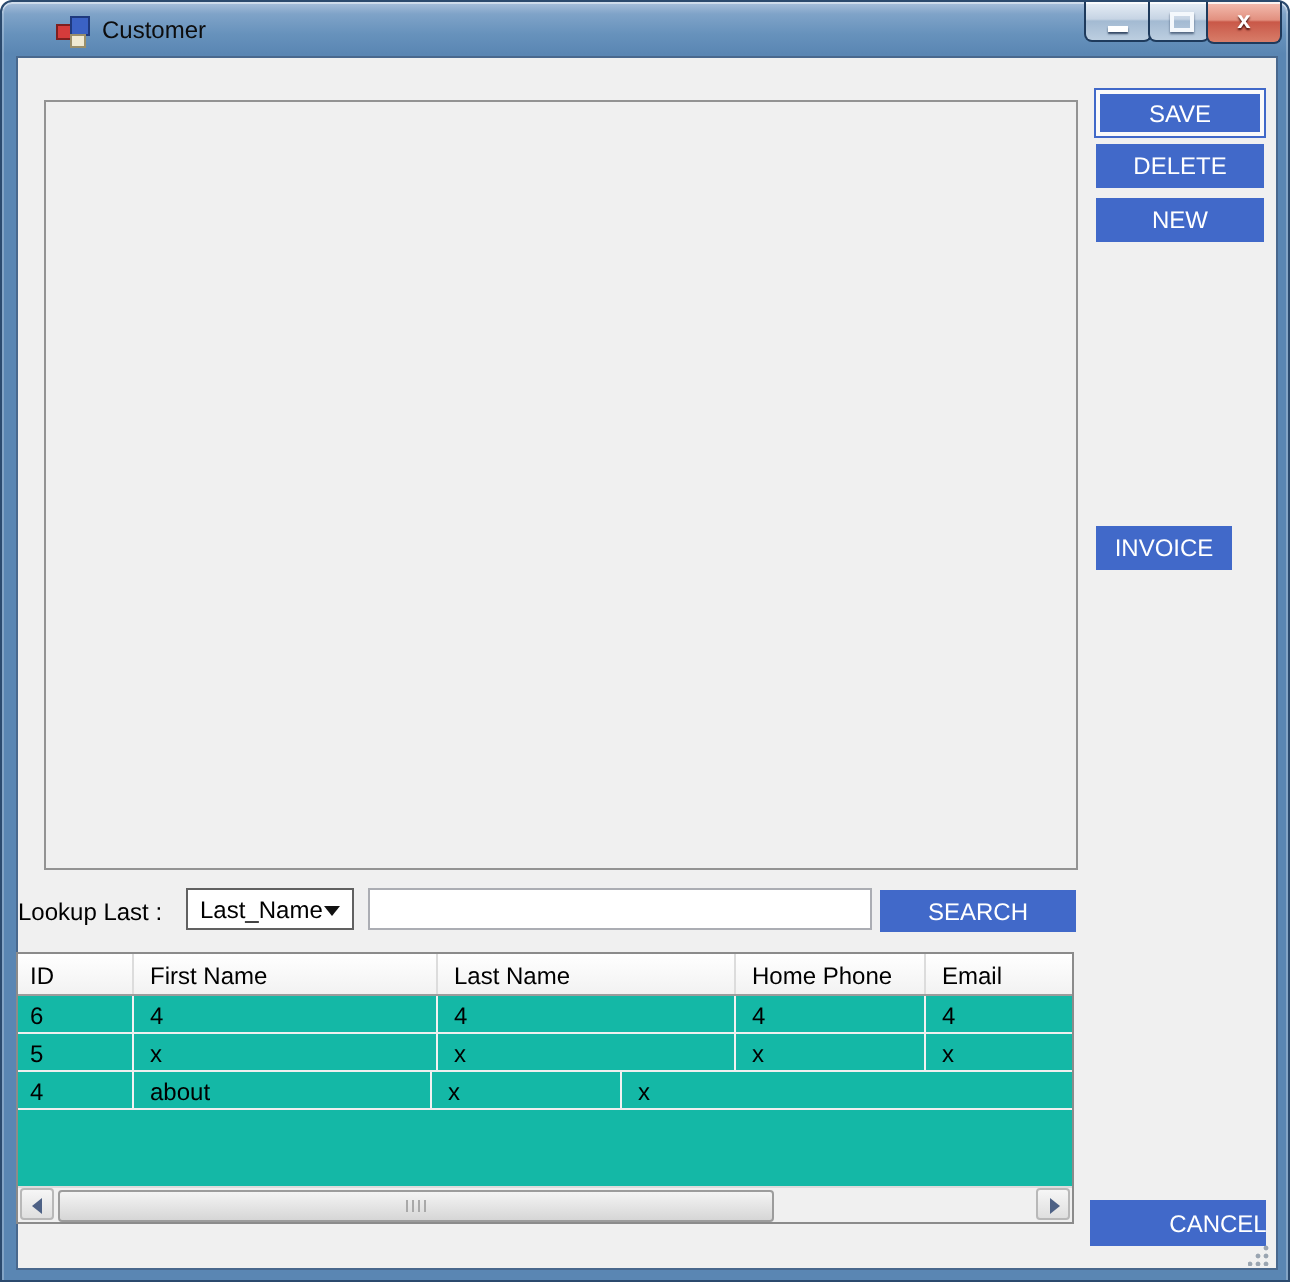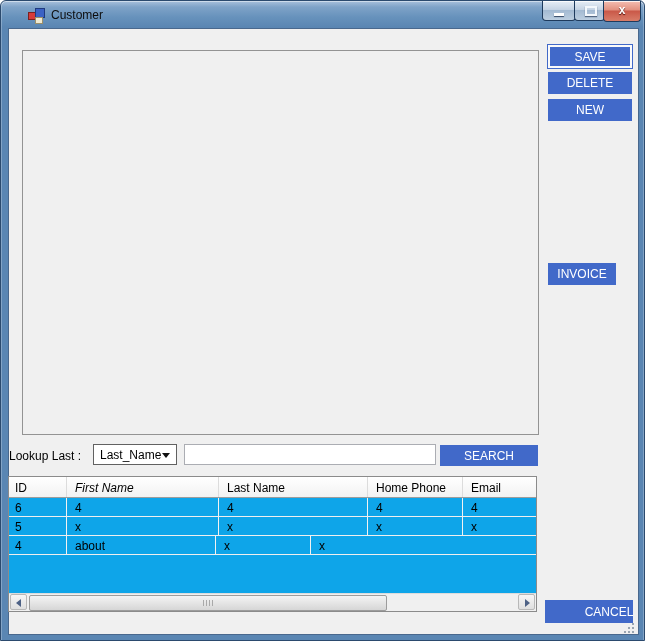--- a/index.html
+++ b/index.html
@@ -29,21 +29,21 @@
     display:flex;align-items:center;padding:0 18px 0 6px;color:#000;}
   .combo .arr{position:absolute;right:6px;top:50%;margin-top:-2px;width:0;height:0;border-left:4px solid transparent;border-right:4px solid transparent;border-top:5px solid #111;}
   .combo.hl{background:linear-gradient(#e9f6fd,#cdebfb 45%,#b2e0f9 50%,#a3d9f5 100%);border-color:#3c7fb1;}
   .combo.flat{background:#fff;border-color:#616161;border-radius:0;}
   .btn{position:absolute;background:#4169c9;color:#fff;display:flex;align-items:center;justify-content:center;font-size:12px;box-sizing:border-box;cursor:default;}
   .btn.focus{border:2px solid #fafafa;box-shadow:0 0 0 1px #4169c9;}
   .cb{position:absolute;width:13px;height:13px;box-sizing:border-box;border:1px solid #8e8f8f;background:linear-gradient(#f2f2f2,#fdfdfd);}
   .tab{position:absolute;left:25px;top:31px;height:20px;padding:0 10px;background:linear-gradient(#ffffff,#f1f1f1);
     border:1px solid #8c8c8c;border-bottom:none;display:flex;align-items:center;z-index:3;}
   .tabpage{position:absolute;left:22px;top:50px;width:517px;height:385px;background:#f0f0f0;border:1px solid #939393;box-sizing:border-box;z-index:1;}
-  .grid{position:absolute;left:8px;top:476px;width:529px;height:136px;background:#0ea5e9;border:1px solid #8b8b8b;box-sizing:border-box;}
+  .grid{position:absolute;left:8px;top:476px;width:529px;height:136px;background:#14b8a6;border:1px solid #8b8b8b;box-sizing:border-box;}
   .ghead{display:flex;height:21px;background:linear-gradient(#ffffff,#f2f2f2);border-bottom:1px solid #9c9c9c;box-sizing:border-box;}
   .gcol{box-sizing:border-box;border-right:1px solid #dcdcdc;padding:4px 0 0 8px;font-size:12px;color:#000;overflow:hidden;}
   .grow{display:flex;height:18px;border-bottom:1px solid #efefef;}
   .gcell{box-sizing:border-box;border-right:1px solid #f2f2f2;padding:3px 0 0 8px;font-size:12px;color:#000;overflow:hidden;}
   .hscroll{position:absolute;left:0;bottom:0;height:17px;width:527px;background:#f0f0f0;border-top:1px solid #dcdcdc;}
   .sbtn{position:absolute;top:0;width:17px;height:16px;background:linear-gradient(#f6f6f6,#dfdfdf);border:1px solid #b8b8b8;box-sizing:border-box;border-radius:2px;}
   .sbtn .tri-l{position:absolute;left:5px;top:4px;width:0;height:0;border-top:4px solid transparent;border-bottom:4px solid transparent;border-right:5px solid #4d6185;}
   .sbtn .tri-r{position:absolute;left:6px;top:4px;width:0;height:0;border-top:4px solid transparent;border-bottom:4px solid transparent;border-left:5px solid #4d6185;}
   .sthumb{position:absolute;left:20px;top:1px;width:356px;height:14px;border:1px solid #9c9c9c;border-radius:2px;background:linear-gradient(#f4f4f4,#d6d6d6);}
   .sthumb:after{content:"";position:absolute;left:50%;margin-left:-5px;top:4px;width:10px;height:6px;
@@ -163,21 +163,21 @@
     <span class="arr"></span>
   </div>
   <input class="tb" style="left: 184px; top: 444px; width: 252px; height: 21px;" value="">
   <div class="btn" style="left:440px;top:445px;width:98px;height:21px;">
       <span>SEARCH</span>
     </div>
 
   <div class="grid">
     <div class="ghead">
       <span class="gcol" style="width:58px;padding-left:6px;">ID</span>
-      <span class="gcol" style="width:152px;font-style:italic;">First Name</span>
+      <span class="gcol" style="width:152px;">First Name</span>
       <span class="gcol" style="width:149px;">Last Name</span>
       <span class="gcol" style="width:95px;">Home Phone</span>
       <span class="gcol" style="width:72px;border-right:none;">Email</span>
     </div>
     <div class="grow">
       <span class="gcell" style="width:58px;padding-left:6px;">6</span>
       <span class="gcell" style="width:152px;">4</span>
       <span class="gcell" style="width:149px;">4</span>
       <span class="gcell" style="width:95px;">4</span>
       <span class="gcell" style="width:72px;border-right:none;">4</span>

